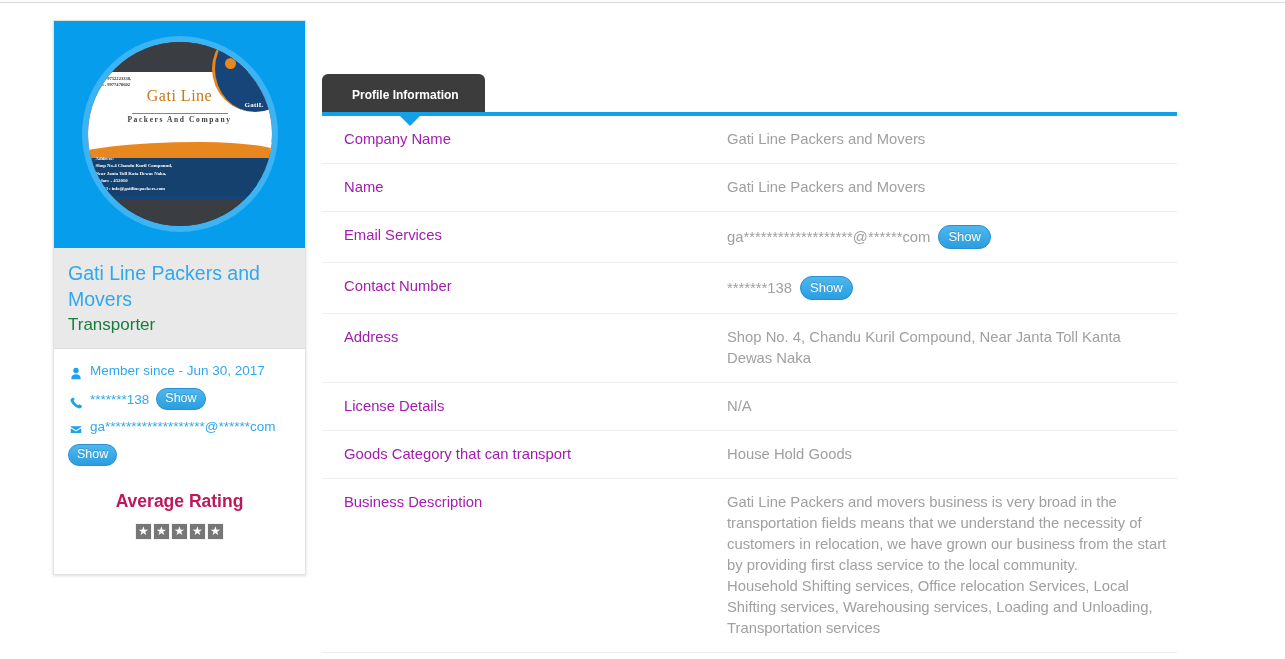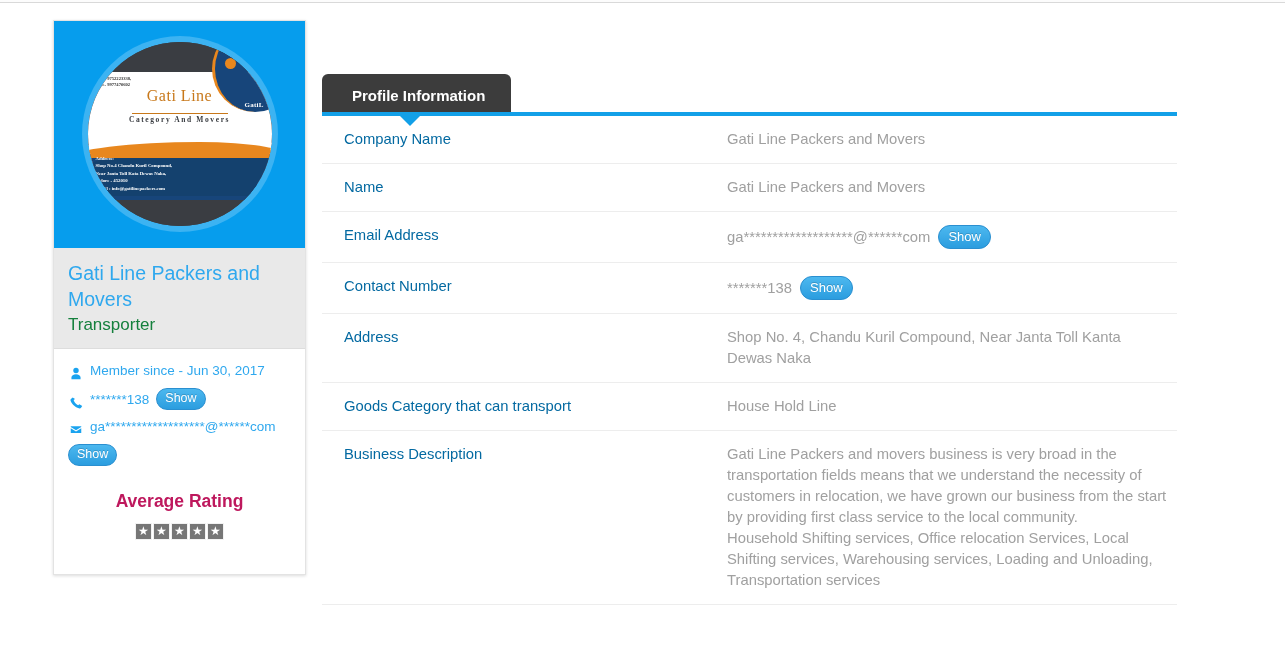--- a/index.html
+++ b/index.html
@@ -254,21 +254,21 @@
   .tab-strip { position: relative; height: 38px; }
   .tab {
     position: absolute;
     left: 0; top: 0;
     height: 38px;
     padding: 4px 26px 0 30px;
     display: flex;
     align-items: center;
     background: #3c3c3c;
     color: #ffffff;
-    font-size: 15px;
+    font-size: 12px;
     font-weight: bold;
     border-radius: 6px 6px 0 0;
     cursor: pointer;
   }
   .tab-underline {
     position: absolute;
     left: 0; top: 38px;
     width: 855px; height: 4px;
     background: #12a0e8;
   }
@@ -286,21 +286,21 @@
     width: 855px;
     border-collapse: collapse;
   }
   .info-table tr { border-bottom: 1px solid #ededed; }
   .info-table td {
     padding: 13px 8px 13px 22px;
     vertical-align: top;
   }
   .info-table td.label {
     width: 405px;
-    color: #0369a1;
+    color: #a21caf;
     font-size: 14.8px;
     line-height: 20px;
     font-weight: normal;
   }
   .info-table td.value {
     color: #a0a0a0;
     font-size: 14.8px;
     line-height: 21px;
     padding-left: 0;
   }
@@ -329,21 +329,21 @@
           <div class="card-navy-2"></div>
           <div class="card-navy"></div>
           <div class="card-orange-swoosh"></div>
           <div class="card-blob"></div>
           <div class="card-blob-logo"></div>
           <div class="card-blob-text">GatiL</div>
           <div class="card-top-phones">...:- 9752223338,
 ...:- 9977470602</div>
           <div class="card-brand">Gati Line</div>
           <div class="card-brand-rule"></div>
-          <div class="card-sub">Category And Movers</div>
+          <div class="card-sub">Packers And Company</div>
           <div class="card-addr">Address:
 Shop No.4 Chandu Kuril Compound,
 Near Janta Toll Kata Dewas Naka,
 Indore - 452010
 Email : info@gatilinepackers.com</div>
         </div>
       </div>
     </div>
 
     <div class="name-panel">
@@ -415,21 +415,21 @@
               <div class="desc">Gati Line Packers and Movers</div>
             </td>
           </tr>
           <tr>
             <td class="label">Name</td>
             <td class="value">
               <div class="desc">Gati Line Packers and Movers</div>
             </td>
           </tr>
           <tr>
-            <td class="label">Email Address</td>
+            <td class="label">Email Services</td>
             <td class="value">
               <div class="value-inline">
                 <span>ga*******************@******com</span>
                 <span class="btn-show">Show</span>
               </div>
             </td>
           </tr>
           <tr>
             <td class="label">Contact Number</td>
             <td class="value">
@@ -439,23 +439,29 @@
               </div>
             </td>
           </tr>
           <tr>
             <td class="label">Address</td>
             <td class="value">
               <div class="desc">Shop No. 4, Chandu Kuril Compound, Near Janta Toll Kanta Dewas Naka</div>
             </td>
           </tr>
           <tr>
+            <td class="label">License Details</td>
+            <td class="value">
+              <div class="desc">N/A</div>
+            </td>
+          </tr>
+          <tr>
             <td class="label">Goods Category that can transport</td>
             <td class="value">
-              <div class="desc">House Hold Line</div>
+              <div class="desc">House Hold Goods</div>
             </td>
           </tr>
           <tr>
             <td class="label">Business Description</td>
             <td class="value">
               <div class="desc">Gati Line Packers and movers business is very broad in the transportation fields means that we understand the necessity of customers in relocation, we have grown our business from the start by providing first class service to the local community.
 Household Shifting services, Office relocation Services, Local Shifting services, Warehousing services, Loading and Unloading, Transportation services</div>
             </td>
           </tr>
         </tbody>

